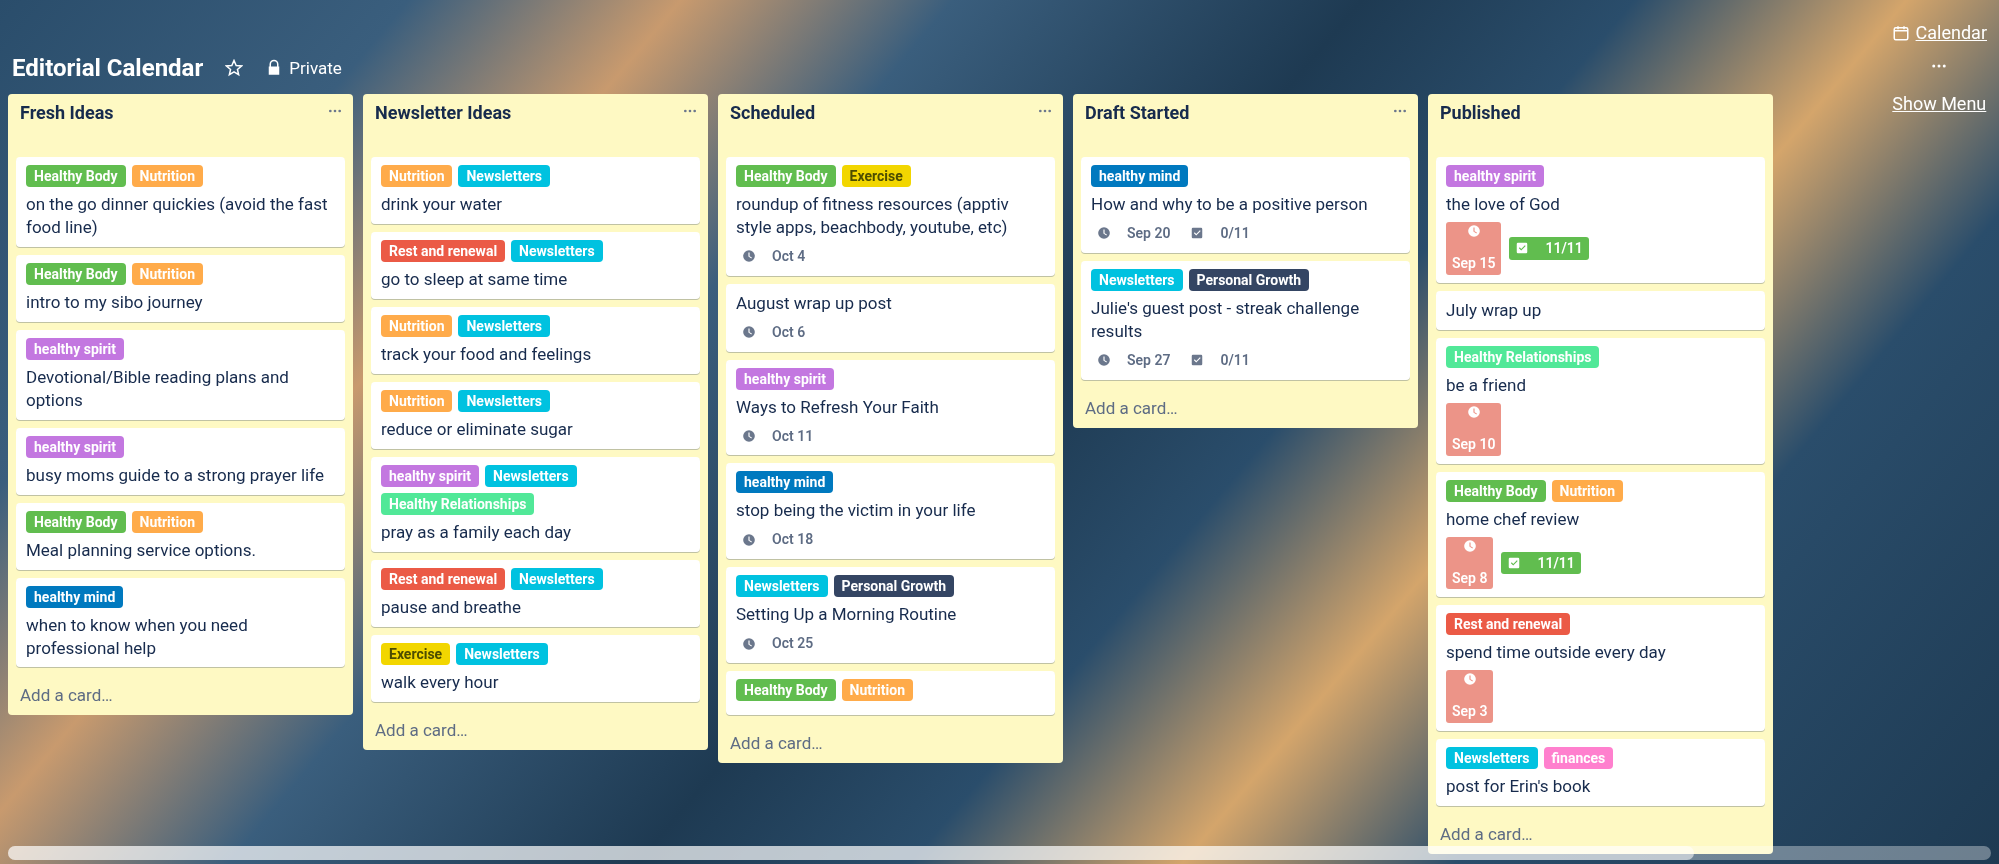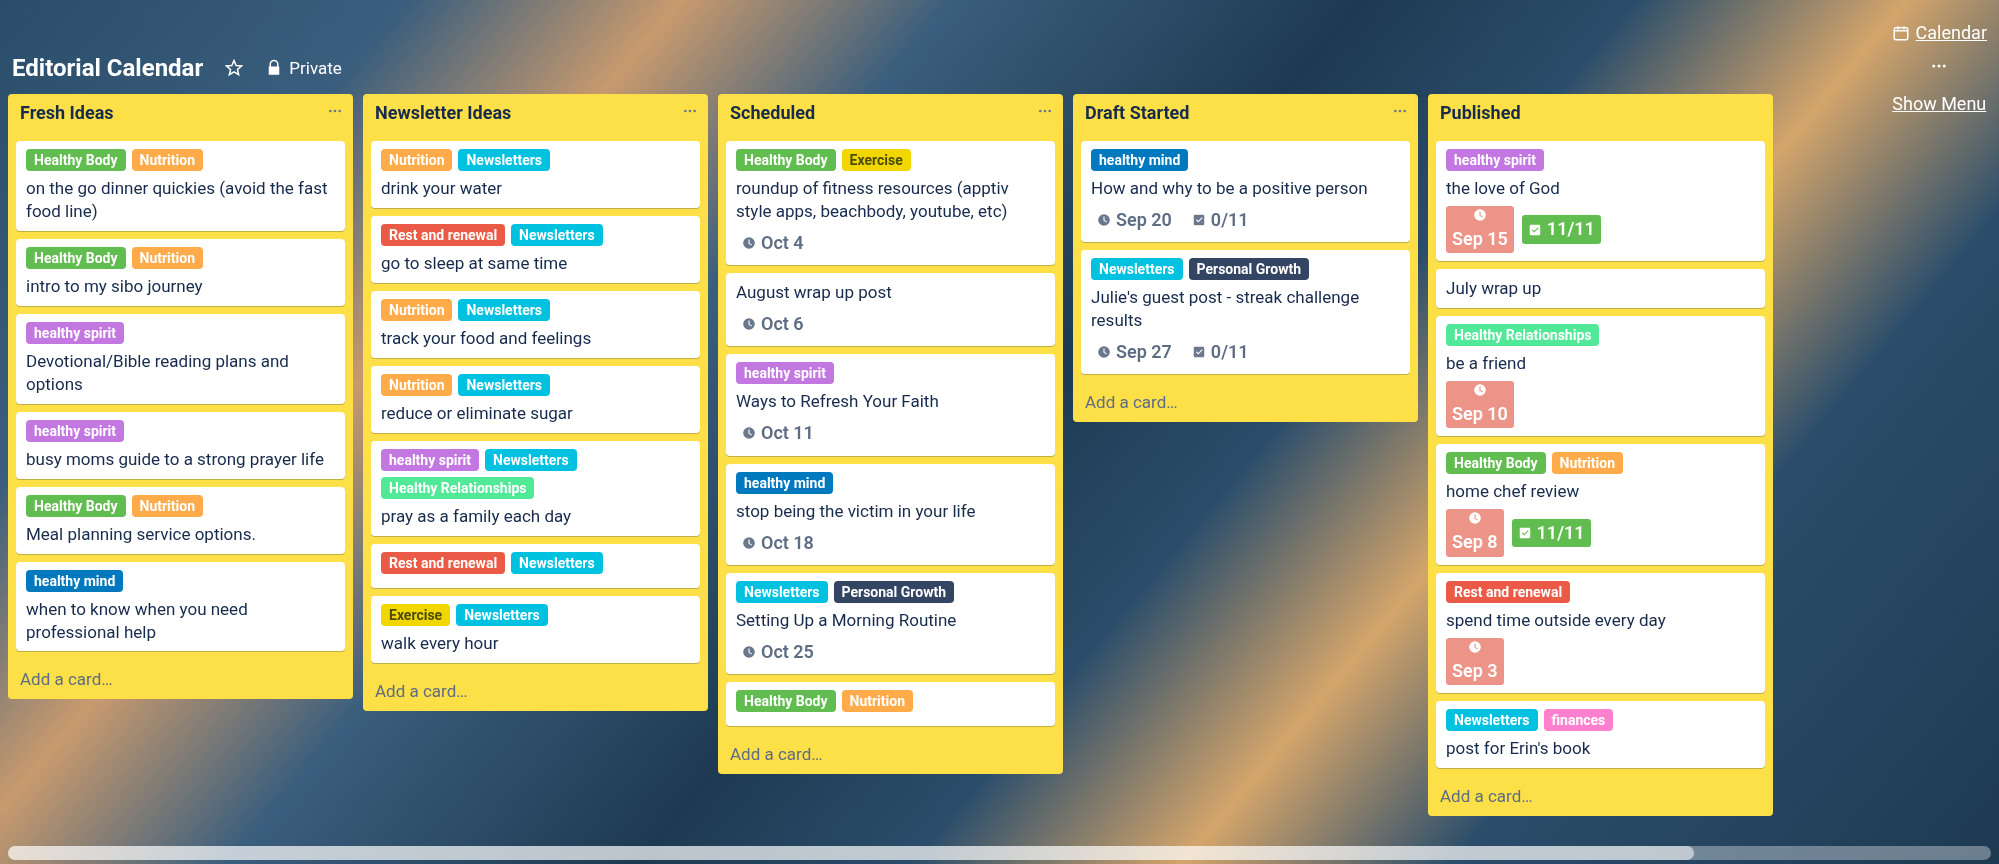--- a/index.html
+++ b/index.html
@@ -51,21 +51,21 @@
 
   .board {
     display: flex;
     align-items: flex-start;
     padding: 4px 8px 0 8px;
     gap: 10px;
     height: calc(100% - 44px);
     overflow-x: auto;
   }
   .list {
-    background: #fde047;
+    background: #fef9c3;
     border-radius: 4px;
     width: 345px;
     flex: 0 0 345px;
     display: flex;
     flex-direction: column;
     max-height: calc(100% - 18px);
   }
   .list-header {
     display: flex;
     align-items: center;
@@ -76,20 +76,21 @@
     font-size: 18px;
     color: #172b4d;
     flex: 1;
   }
   .list-menu svg { width: 16px; height: 16px; fill: #6b778c; }
   .list-cards {
     padding: 14px 8px 2px 8px;
     overflow-y: auto;
     flex: 1;
     position: relative;
+    margin-top: 16px;
   }
   .list-cards::-webkit-scrollbar { width: 9px; }
   .list-cards::-webkit-scrollbar-thumb { background: #bfc4ce; border-radius: 5px; }
   .list-cards::-webkit-scrollbar-track { background: rgba(0,0,0,0.06); border-radius: 5px; }
 
   .card {
     background: #fff;
     border-radius: 4px;
     box-shadow: 0 1px 0 rgba(9,30,66,0.25);
     margin-bottom: 8px;
@@ -111,22 +112,22 @@
   .card-title { color: #172b4d; }
   .badges {
     display: flex;
     gap: 8px;
     margin-top: 6px;
     align-items: center;
   }
   .badge {
     display: inline-flex;
     align-items: center;
-    gap: 5px;
-    font-size: 18px;
+    gap: 16px;
+    font-size: 14px;
     font-weight: 600;
     color: #5e6c84;
     padding: 2px 6px;
     border-radius: 3px;
   }
   .badge svg { width: 14px; height: 14px; }
   .badge.plain svg { fill: #6b778c; stroke: none; }
   .badge.due-red { background: #ec9488; color: #fff; flex-direction: column; }
   .badge.due-red svg { fill: #fff; }
   .badge.check-green { background: #61bd4f; color: #fff; }
@@ -288,20 +289,21 @@
             <span class="label" style="background: rgb(0, 194, 224);">Newsletters</span>
             <span class="label" style="background: rgb(81, 232, 152);">Healthy Relationships</span>
           </div>
           <div class="card-title">pray as a family each day</div>
         </div>
         <div class="card">
           <div class="labels">
             <span class="label" style="background: rgb(235, 90, 70);">Rest and renewal</span>
             <span class="label" style="background: rgb(0, 194, 224);">Newsletters</span>
           </div>
+          <div class="card-title">pause and breathe</div>
         </div>
         <div class="card">
           <div class="labels">
             <span class="label" style="background: rgb(242, 214, 0); color: rgb(77, 77, 0);">Exercise</span>
             <span class="label" style="background: rgb(0, 194, 224);">Newsletters</span>
           </div>
           <div class="card-title">walk every hour</div>
         </div>
       </div>
       <div class="add-card">Add a card…</div>

